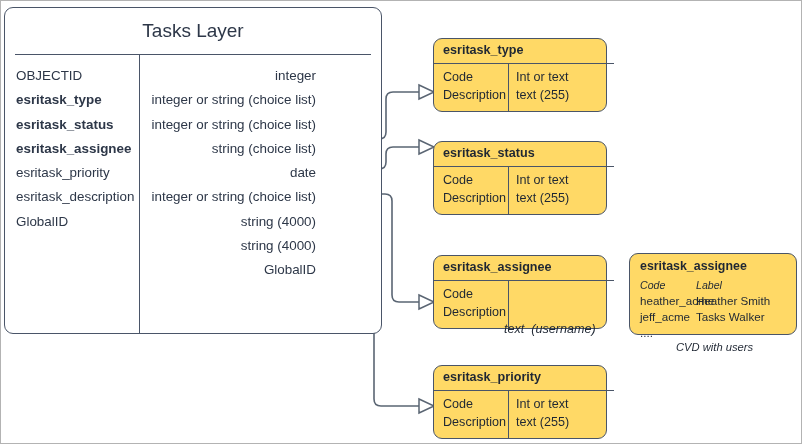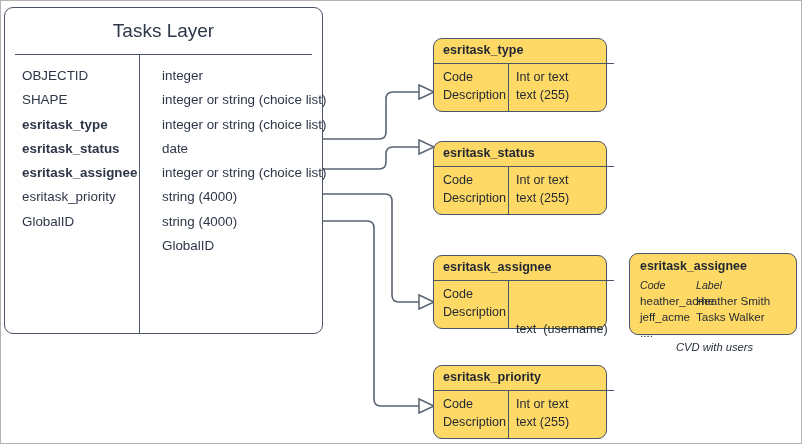--- a/index.html
+++ b/index.html
@@ -176,39 +176,40 @@
     <path class="wire" d="M 316 168 L 378 168 Q 385 168 385 161 L 385 153 Q 385 146 392 146 L 418 146"></path>
     <polygon class="arrowhead" points="418,139 433,146 418,153"></polygon>
 
     <path class="wire" d="M 316 193 L 384 193 Q 391 193 391 200 L 391 294 Q 391 301 398 301 L 418 301"></path>
     <polygon class="arrowhead" points="418,294 433,301 418,308"></polygon>
 
     <path class="wire" d="M 316 220 L 366 220 Q 373 220 373 227 L 373 398 Q 373 405 380 405 L 418 405"></path>
     <polygon class="arrowhead" points="418,398 433,405 418,412"></polygon>
   </svg>
 
-  <div class="entity" style="left:3px; top:6px; width:319px; height:327px;">
+  <div class="entity" style="left:3px; top:6px; width:378px; height:327px;">
     <div class="entity-title">Tasks Layer</div>
     <div class="entity-hr"></div>
     <div class="entity-vr" style="left:134px;"></div>
 
-    <div class="field-col" style="left:17px; width:120px;">
+    <div class="field-col" style="left:11px; width:120px;">
       <div class="field-row">OBJECTID</div>
-      <div class="field-row">SHAPE</div>
       <div class="field-row bold">esritask_type</div>
       <div class="field-row bold">esritask_status</div>
       <div class="field-row bold">esritask_assignee</div>
       <div class="field-row">esritask_priority</div>
+      <div class="field-row">esritask_description</div>
       <div class="field-row">GlobalID</div>
     </div>
 
-    <div class="field-col" style="left:157px; width:168px;">
+    <div class="field-col" style="left:143px; width:168px;text-align:right;">
       <div class="field-row">integer</div>
       <div class="field-row">integer or string (choice list)</div>
       <div class="field-row">integer or string (choice list)</div>
+      <div class="field-row">string (choice list)</div>
       <div class="field-row">date</div>
       <div class="field-row">integer or string (choice list)</div>
       <div class="field-row">string (4000)</div>
       <div class="field-row">string (4000)</div>
       <div class="field-row">GlobalID</div>
     </div>
   </div>
 
   <div class="cl-box" style="left:432px; top:37px; width:174px; height:74px;">
     <div class="cl-title">esritask_type</div>
@@ -239,21 +240,21 @@
   </div>
 
   <div class="cl-box" style="left:432px; top:254px; width:174px; height:74px;">
     <div class="cl-title">esritask_assignee</div>
     <div class="cl-hr" style="width:180px;"></div>
     <div class="cl-vr" style="left:74px;"></div>
     <div class="cl-col" style="left:9px;">
       <div>Code</div>
       <div>Description</div>
     </div>
-    <div class="cl-col" style="left:82px; white-space:pre;">
+    <div class="cl-col" style="left:70px; white-space:pre;font-style:italic;">
       <div>text  (username)</div>
       <div>text (255)</div>
     </div>
   </div>
 
   <div class="cl-box" style="left:432px; top:364px; width:174px; height:74px;">
     <div class="cl-title">esritask_priority</div>
     <div class="cl-hr" style="width:180px;"></div>
     <div class="cl-vr" style="left:74px;"></div>
     <div class="cl-col" style="left:9px;">

